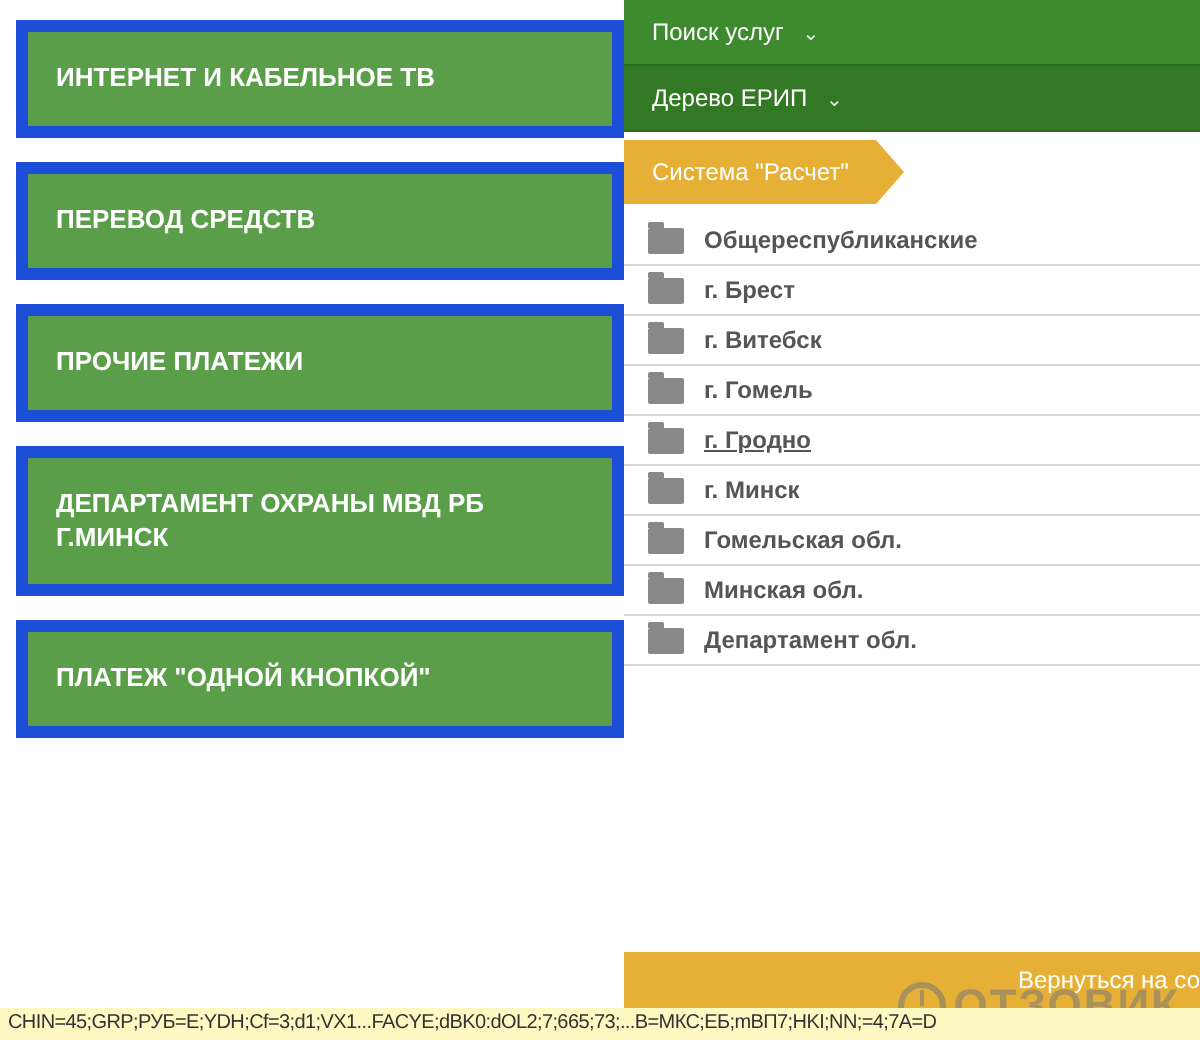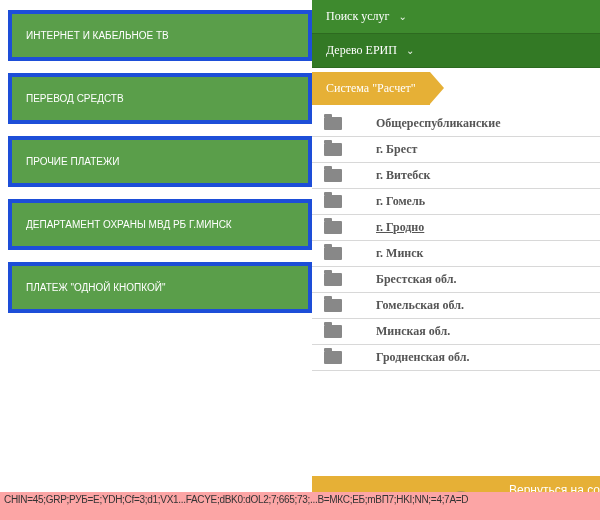--- a/index.html
+++ b/index.html
@@ -18,32 +18,31 @@
     height: 520px;
   }
   .left-col {
     width: 312px;
     padding: 10px 0 0 8px;
   }
   .cat-btn {
     background: #5a9e4a;
     color: #fff;
     text-transform: uppercase;
-    font-size: 10px;
-    font-weight: normal;
+    font-size: 13px;
+    font-weight: bold;
     padding: 15px 14px;
     margin-bottom: 12px;
-    border: 4px solid #1d4ed8;
+    border: 6px solid #1d4ed8;
     cursor: pointer;
     line-height: 1.3;
   }
   .right-col {
     width: 288px;
     background: #fff;
-    font-family: Liberation Serif, serif;
   }
   .top-bar {
     background: #3e8a2e;
     color: #fff;
     padding: 9px 14px;
     font-size: 12px;
     border-bottom: 1px solid #2d6a20;
   }
   .top-bar.dark {
     background: #337925;
@@ -77,21 +76,20 @@
   }
   .list-item {
     display: flex;
     align-items: center;
     padding: 5px 12px;
     border-bottom: 1px solid #d8d8d8;
     cursor: pointer;
     color: #555;
     font-size: 12px;
     font-weight: bold;
-    gap: 24px;
   }
   .list-item.underlined span.label { text-decoration: underline; }
   .folder-icon {
     display: inline-block;
     width: 18px;
     height: 13px;
     background: #888;
     border-radius: 1px;
     margin-right: 10px;
     position: relative;
@@ -116,22 +114,22 @@
     color: #fff;
     text-align: right;
     padding: 7px 0;
     font-size: 12px;
   }
   .footer-strip {
     position: absolute;
     bottom: 0;
     left: 0;
     right: 0;
-    height: 28px;
-    background: #fca5a5;
+    height: 16px;
+    background: #fef9c3;
     color: #333;
     font-size: 10px;
     overflow: hidden;
     white-space: nowrap;
     padding: 2px 4px;
     letter-spacing: -0.3px;
   }
   .watermark {
     position: absolute;
     right: 10px;
@@ -209,33 +207,29 @@
         <div class="list-item underlined">
           <span class="folder-icon"></span>
           <span class="label">г. Гродно</span>
         </div>
         <div class="list-item">
           <span class="folder-icon"></span>
           <span class="label">г. Минск</span>
         </div>
         <div class="list-item">
           <span class="folder-icon"></span>
-          <span class="label">Брестская обл.</span>
-        </div>
-        <div class="list-item">
-          <span class="folder-icon"></span>
           <span class="label">Гомельская обл.</span>
         </div>
         <div class="list-item">
           <span class="folder-icon"></span>
           <span class="label">Минская обл.</span>
         </div>
         <div class="list-item">
           <span class="folder-icon"></span>
-          <span class="label">Гродненская обл.</span>
+          <span class="label">Департамент обл.</span>
         </div>
       </div>
   </div>
 </div>
 
 <div class="return-bar">
   <span>Вернуться на со</span>
 </div>
 
 <div class="watermark">

